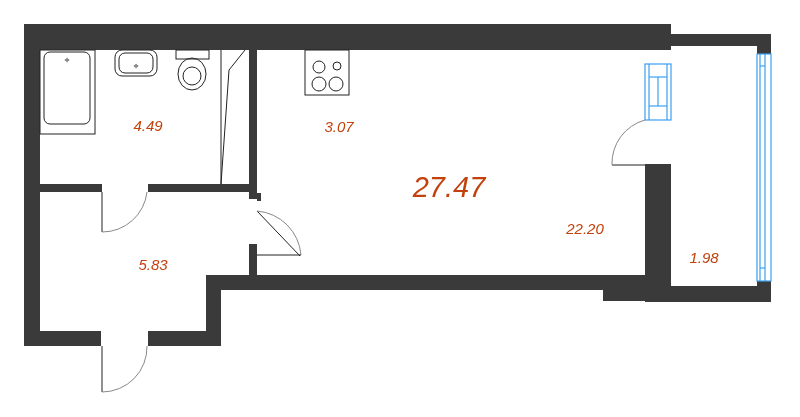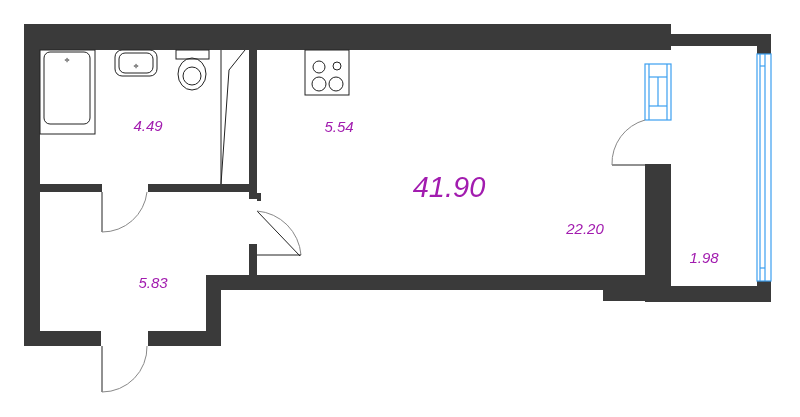--- a/index.html
+++ b/index.html
@@ -3,21 +3,21 @@
 <meta charset="utf-8">
 <style>
   html, body { margin: 0; padding: 0; background: #ffffff; }
   body { width: 800px; height: 417px; overflow: hidden; position: relative; font-family: "Liberation Sans", sans-serif; }
   #plan { position: absolute; left: 0; top: 0; }
   .wall { fill: #3a3a3a; }
   .fix { fill: #ffffff; stroke: #222; stroke-width: 1; }
   .thin { fill: none; stroke: #222; stroke-width: 1; }
   .arc { fill: none; stroke: #888; stroke-width: 1; }
   .win { fill: #ffffff; stroke: #3b9ff0; stroke-width: 1.2; }
-  .label { position: absolute; font-style: italic; color: #a21caf; white-space: nowrap; transform: translate(-50%, -50%); }
+  .label { position: absolute; font-style: italic; color: #c2410c; white-space: nowrap; transform: translate(-50%, -50%); }
   .label.small { font-size: 15px; }
   .label.big { font-size: 29px; }
 </style>
 </head>
 <body>
 
 <svg id="plan" width="800" height="417" viewBox="0 0 800 417">
 
   <g>
     <rect class="wall" x="24" y="24" width="647" height="26"></rect>
@@ -99,17 +99,17 @@
     <line class="thin" x1="612" y1="165" x2="645" y2="165"></line>
     <path class="arc" d="M612,165 A45,45 0 0 1 645,120"></path>
   </g>
   <g>
     <line class="thin" x1="102" y1="346" x2="102" y2="392"></line>
     <path class="arc" d="M102,392 A45,45 0 0 0 147,346"></path>
   </g>
 </svg>
 
 <div class="label small" style="left:148px; top:125px;">4.49</div>
-<div class="label small" style="left:339px; top:126px;">5.54</div>
-<div class="label big" style="left:449px; top:187px;">41.90</div>
+<div class="label small" style="left:339px; top:126px;">3.07</div>
+<div class="label big" style="left:449px; top:187px;">27.47</div>
 <div class="label small" style="left:585px; top:228px;">22.20</div>
-<div class="label small" style="left:153px; top:282px;">5.83</div>
+<div class="label small" style="left:153px; top:264px;">5.83</div>
 <div class="label small" style="left:704px; top:257px;">1.98</div>
 
 </body></html>

